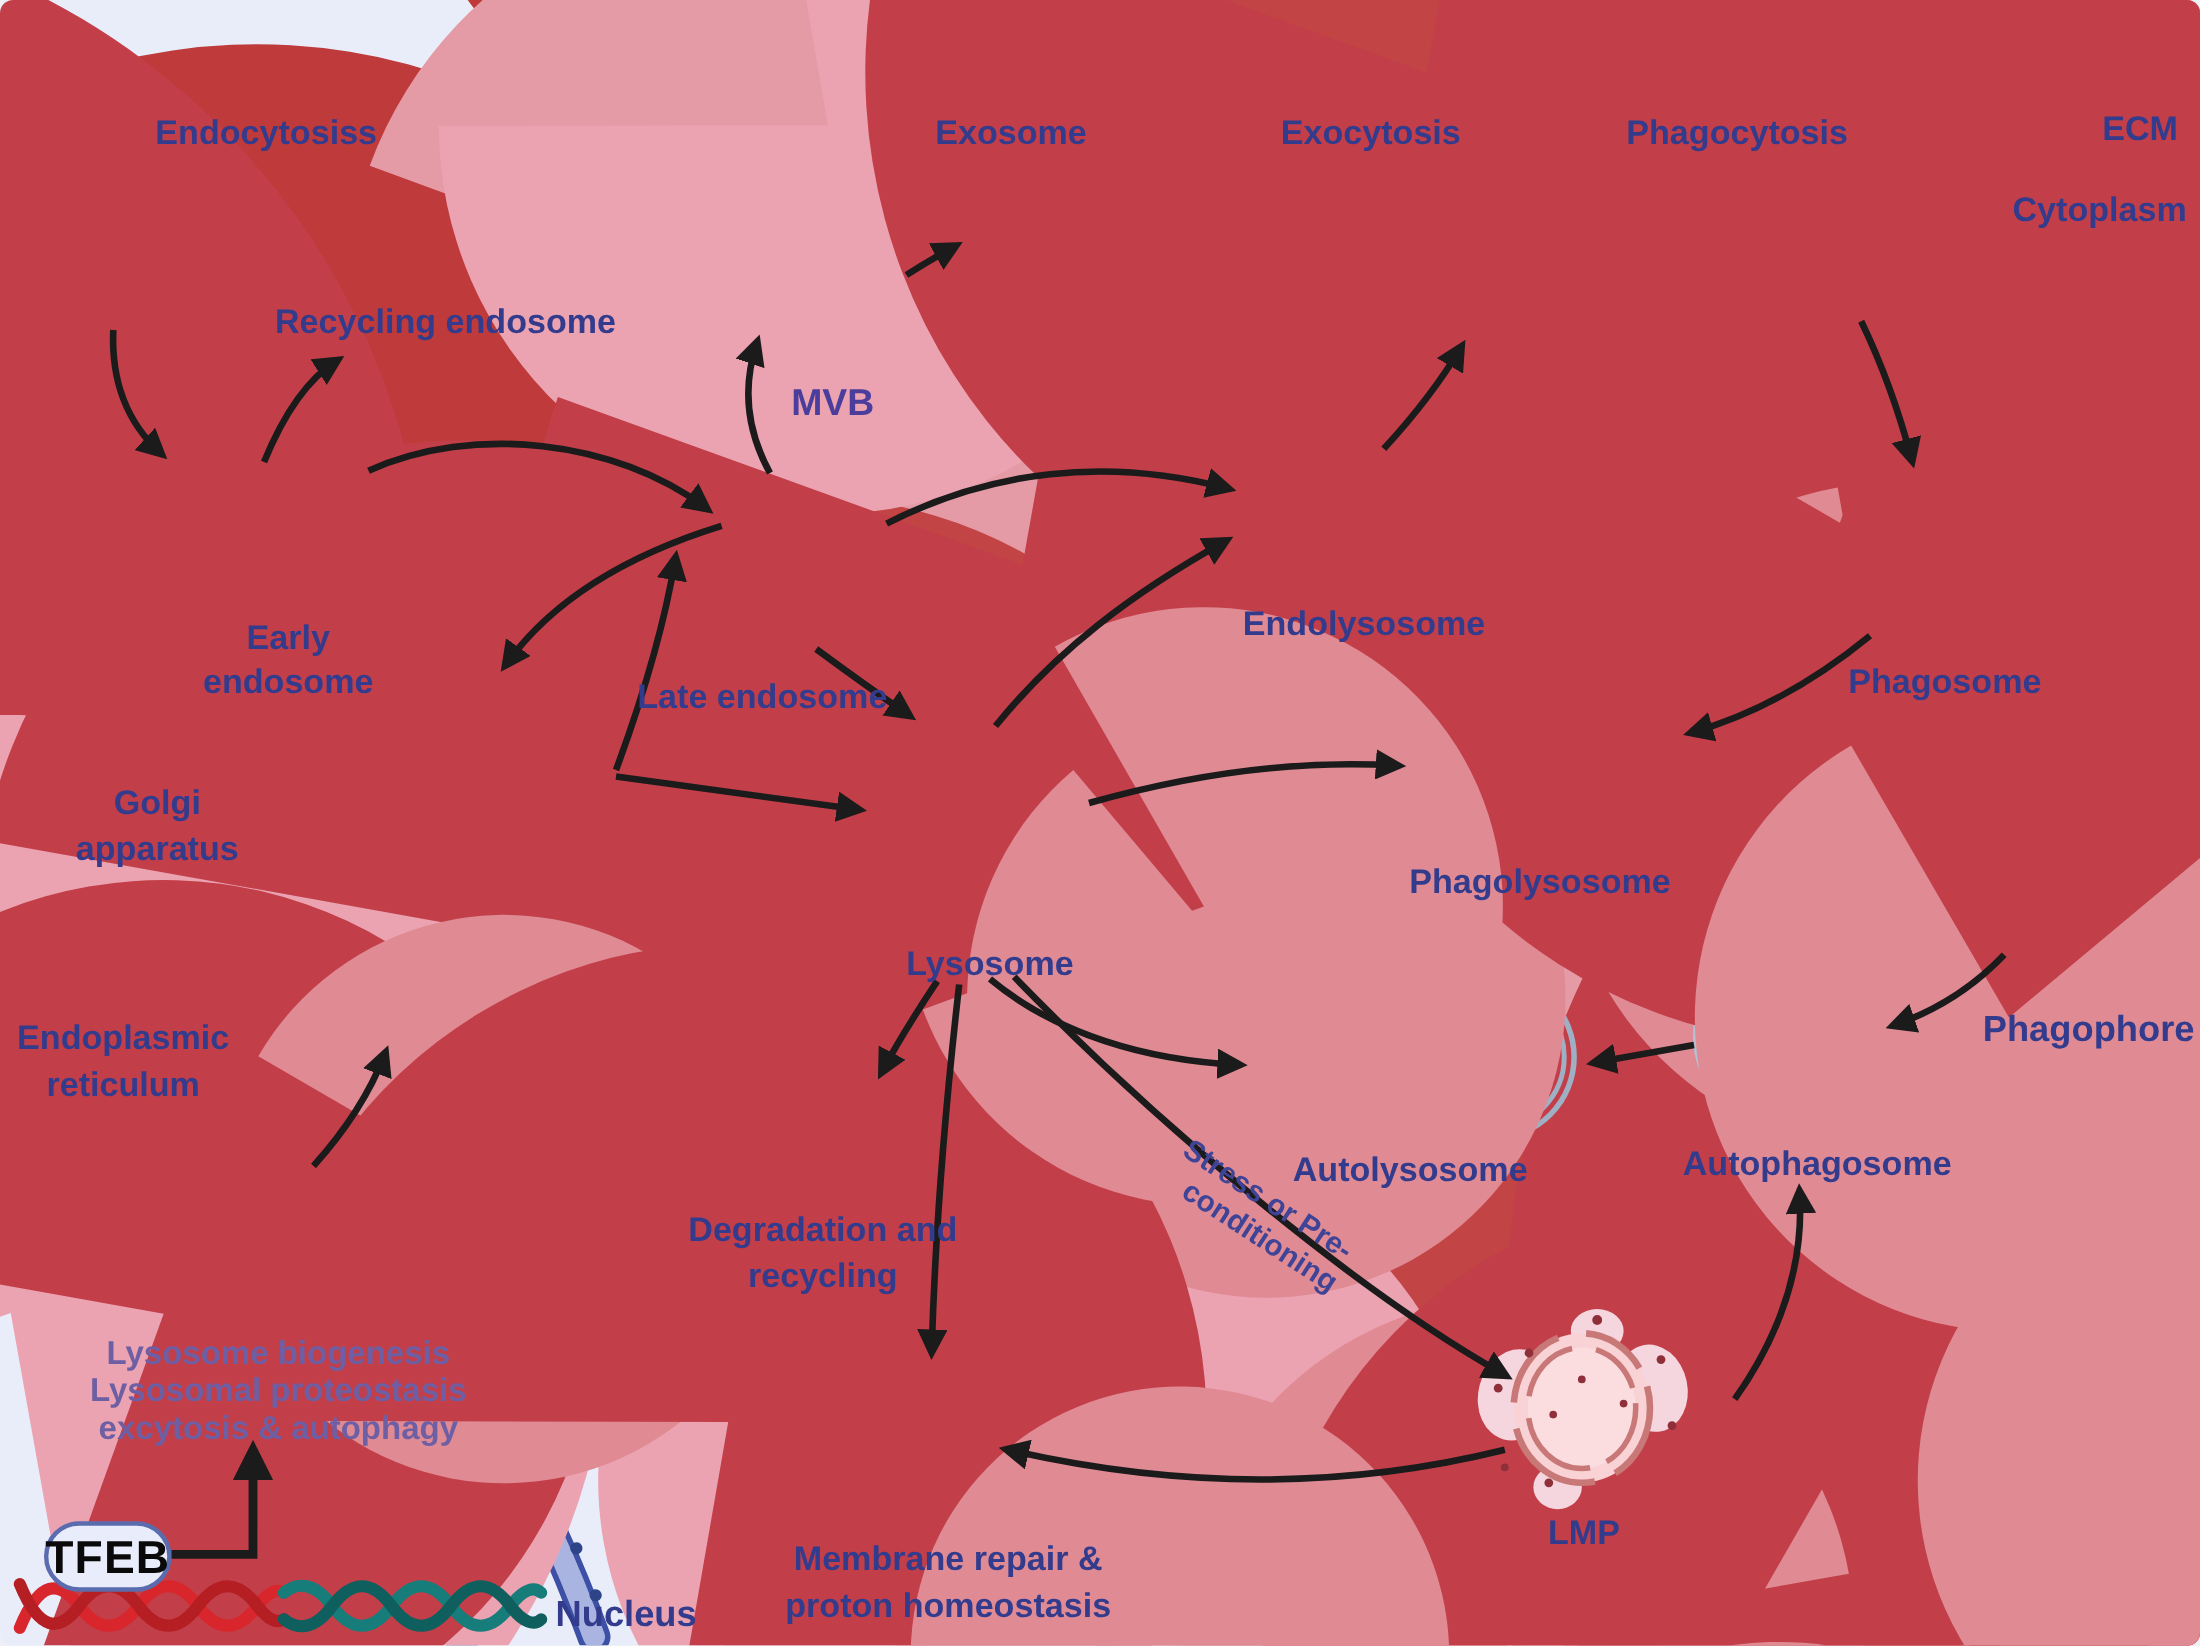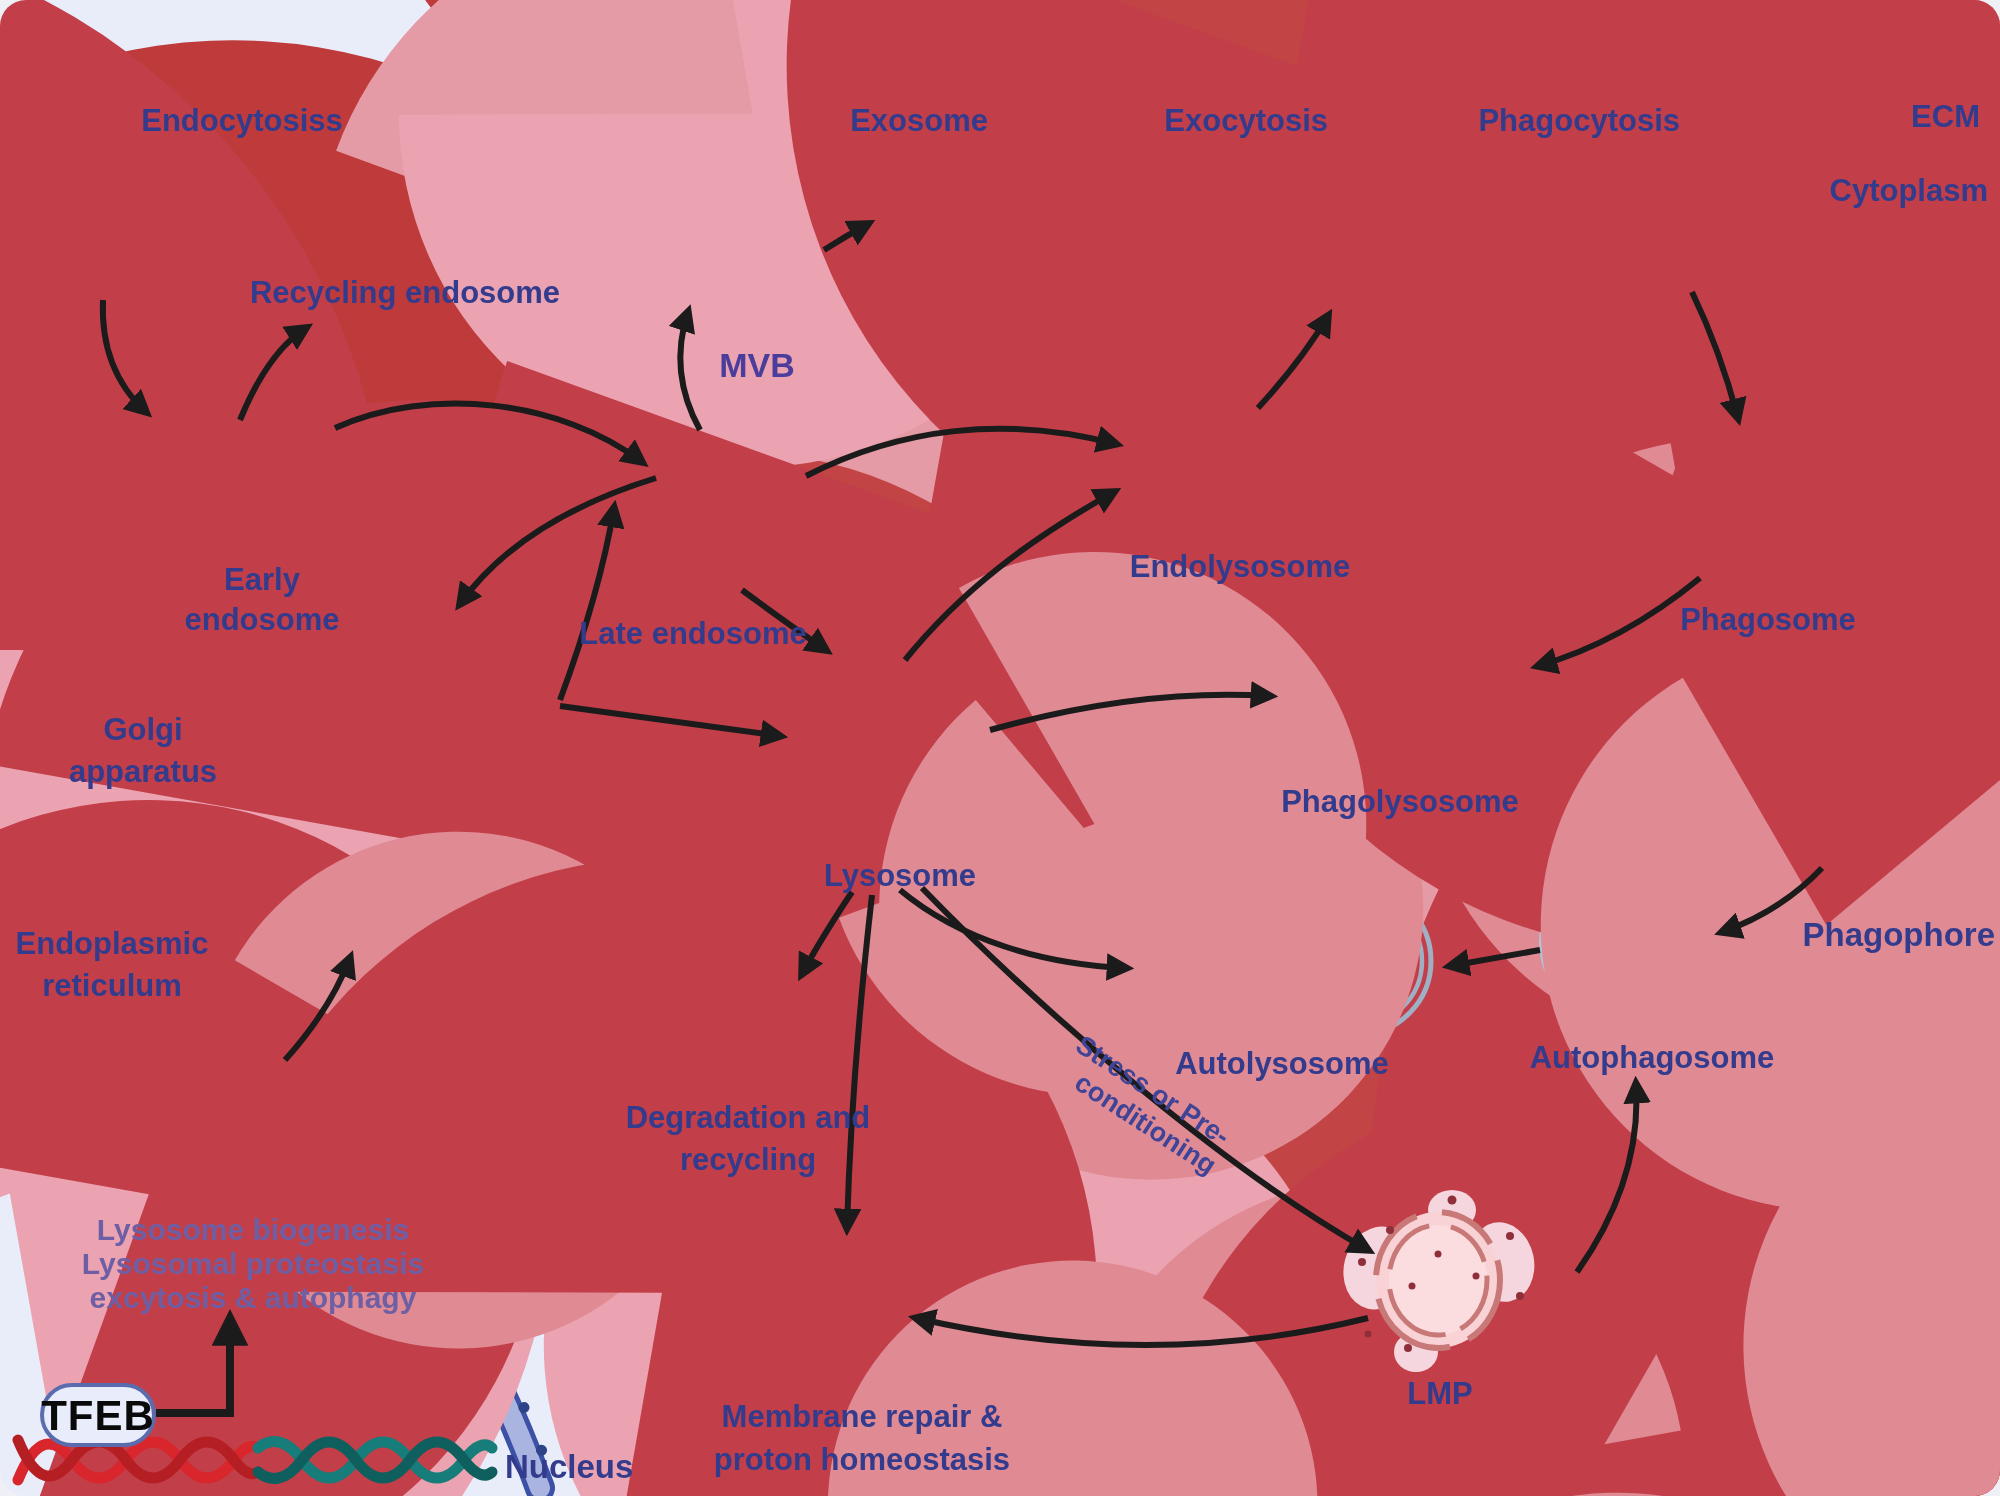--- a/index.html
+++ b/index.html
@@ -1,16 +1,16 @@
 <!DOCTYPE html>
 <html><head>
 <meta charset="utf-8">
 <style>
   html,body{margin:0;padding:0;background:#eef0f5;}
-  .stage{width:2000px;height:1496px;position:relative;background:#e9edfa;border-radius:26px;overflow:hidden;margin:0 auto;}
+  .stage{width:2000px;height:1496px;position:relative;background:#e9edfa;border-radius:12px;overflow:hidden;margin:0 auto;}
   svg{display:block;}
   text{font-family:"Liberation Sans","DejaVu Sans",sans-serif;font-weight:700;}
   .lbl{font-size:31px;fill:#333b8d;}
   .lbl-big{font-size:33px;fill:#333b8d;}
   .lbl-mvb{font-size:34px;fill:#4a3d9c;}
   .lbl-pur{font-size:30px;fill:#6e5fa4;}
   .lbl-str{font-size:27px;fill:#3f4496;}
   .lbl-tfeb{font-size:42px;fill:#0a0a0a;letter-spacing:1px;}
 </style>
 </head>

